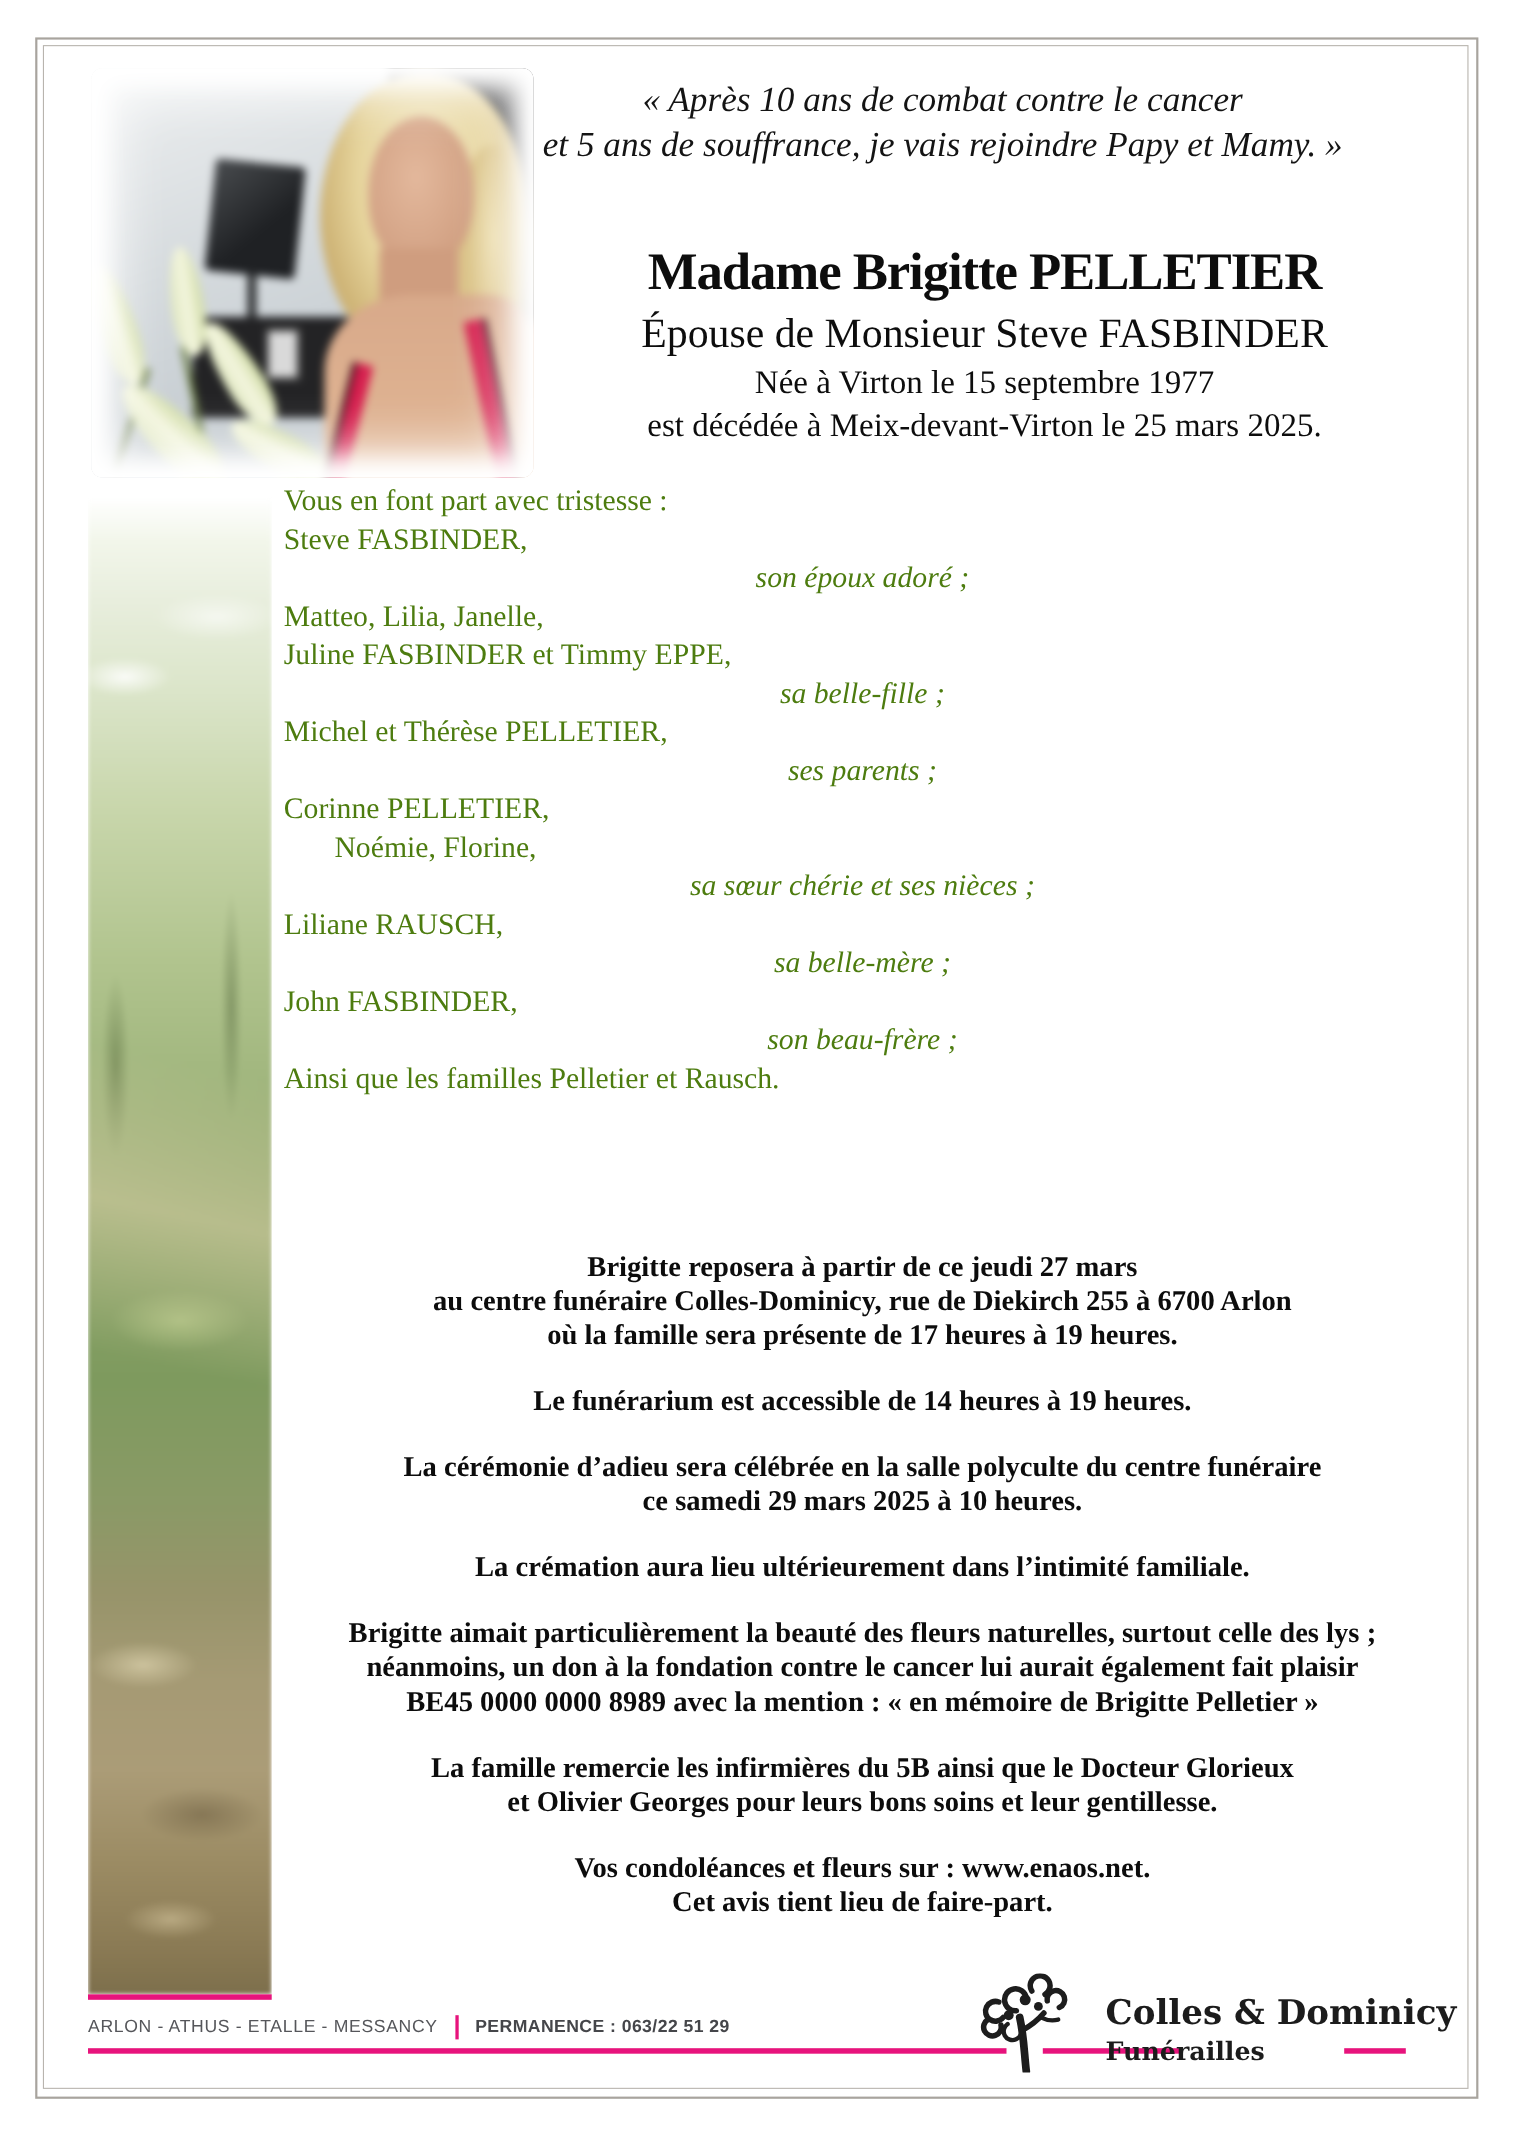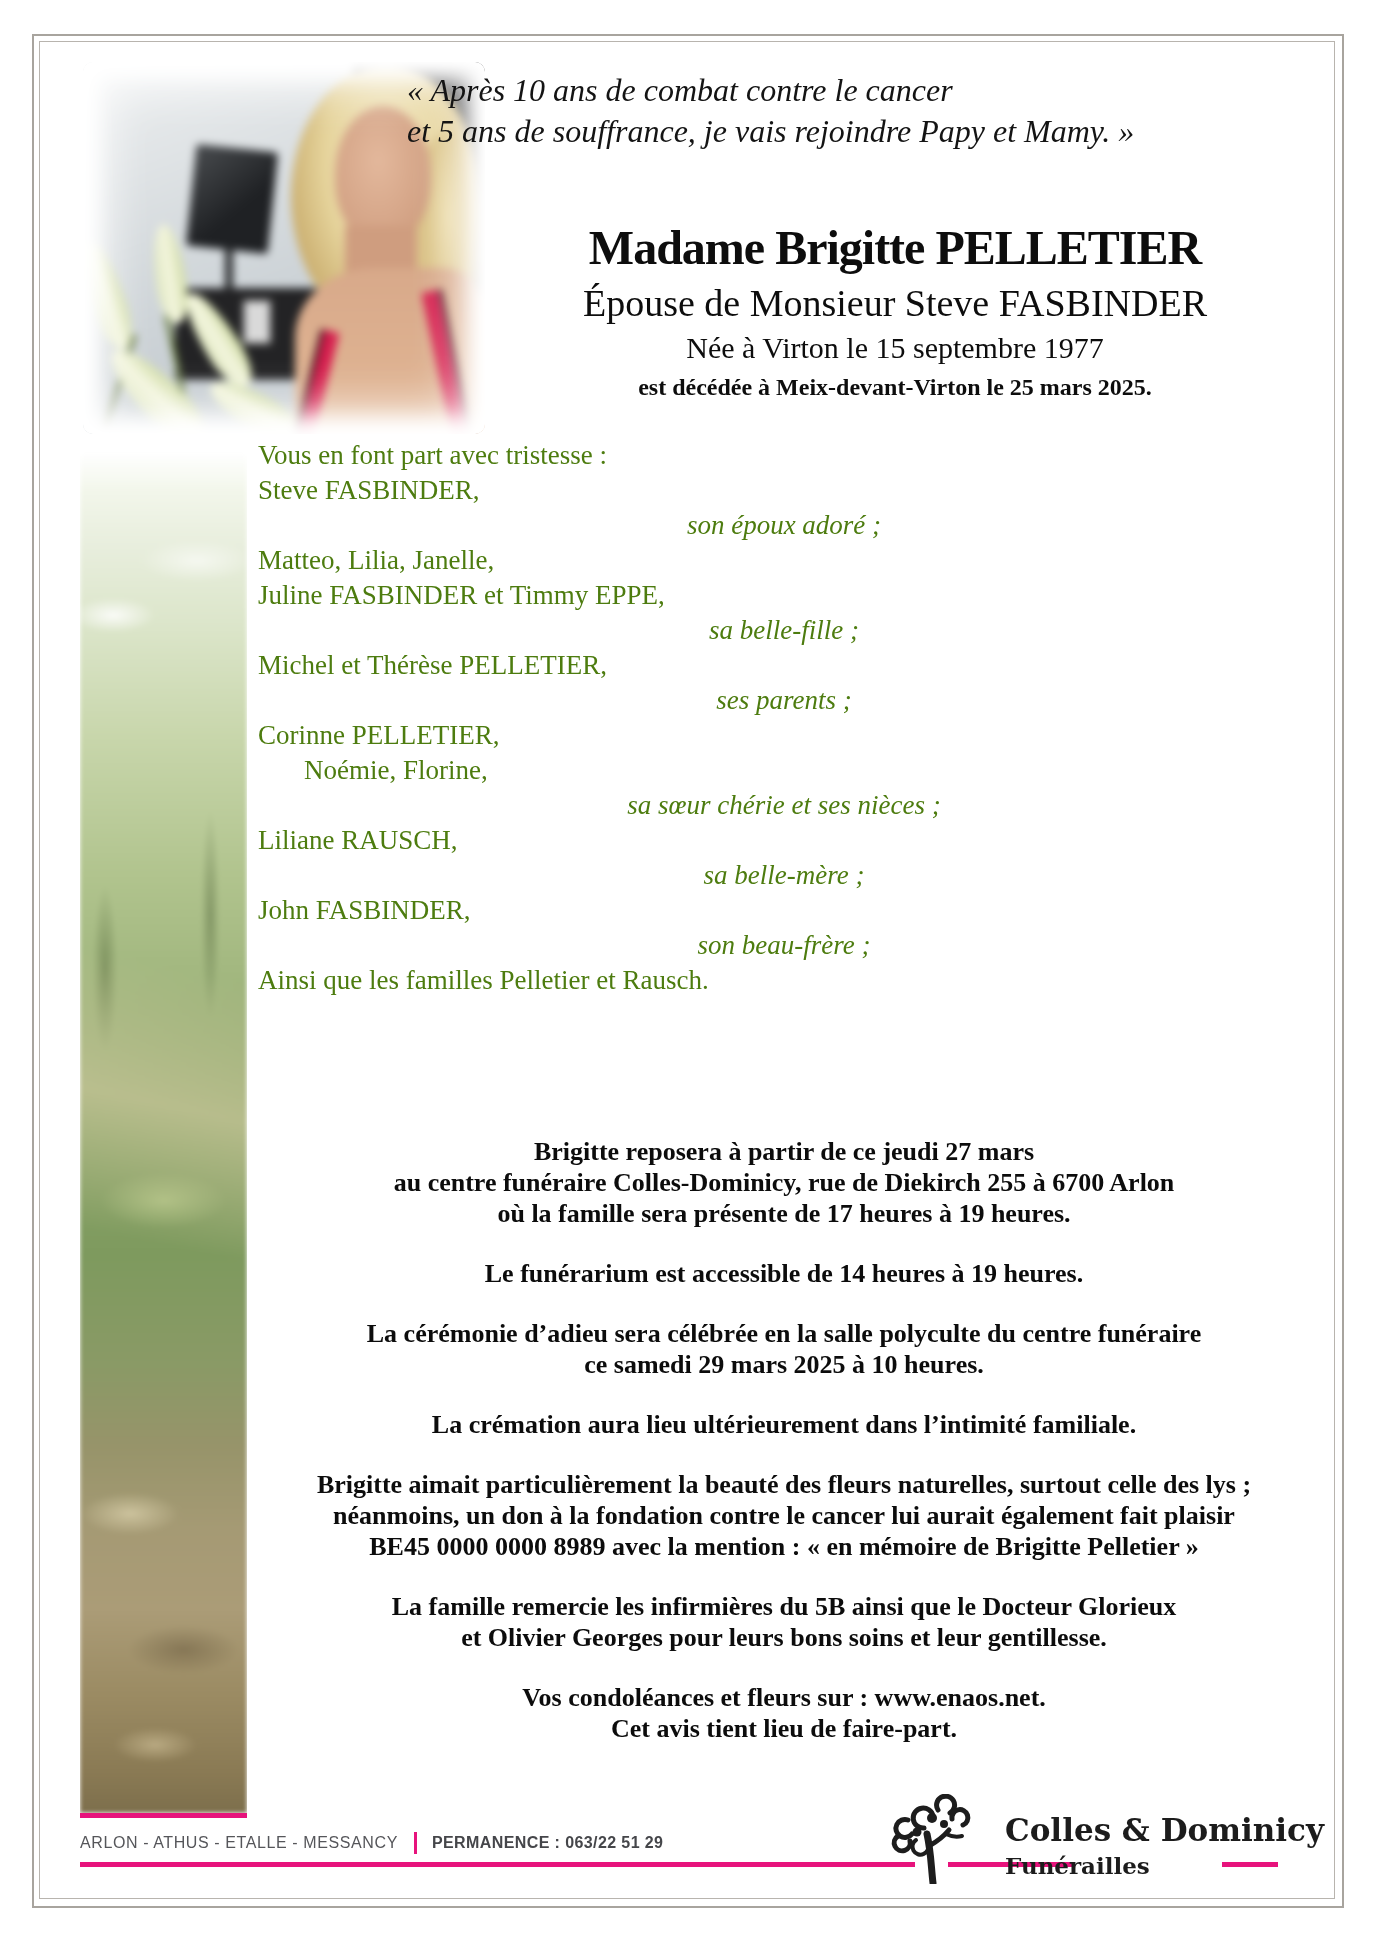--- a/index.html
+++ b/index.html
@@ -64,27 +64,27 @@
     radial-gradient(14px 150px at 78% 34%, rgba(60,80,40,.35), transparent 70%),
     radial-gradient(90px 40px at 50% 55%, rgba(205,220,155,.5), transparent 70%),
     radial-gradient(70px 30px at 30% 78%, rgba(238,228,192,.55), transparent 70%),
     radial-gradient(80px 35px at 62% 88%, rgba(90,75,50,.4), transparent 70%),
     radial-gradient(60px 25px at 45% 95%, rgba(225,210,170,.5), transparent 70%);}
   .forest-scene::after{content:"";position:absolute;inset:0;
     background:linear-gradient(12deg, transparent 42%, rgba(224,210,172,.5) 52%, transparent 62%);}
   .strip-underline{position:absolute;left:80px;top:1813px;width:167px;height:5px;}
 
   
-  .quote{position:absolute;right:70px;top:70px;width:900px;text-align:left;
+  .quote{position:absolute;right:70px;top:70px;width:900px;text-align:center;
     font-style:italic;font-size:32px;line-height:41px;color:#141414;}
   .header{position:absolute;left:480px;top:218px;width:830px;text-align:center;color:#0d0d0d;}
   .title{font-weight:bold;font-size:48px;line-height:60px;letter-spacing:-1px;}
   .spouse{font-size:38px;line-height:46px;margin-top:2px;}
   .born{font-size:30px;line-height:44px;}
-  .died{font-size:24px;line-height:40px;margin-top:-3px;font-weight:bold;}
+  .died{font-size:30px;line-height:40px;margin-top:-3px;}
 
   .family{position:absolute;left:258px;top:438px;width:1052px;font-size:27px;line-height:35px;color:#4d7c0f;}
   .fam-name{text-align:left;}
   .fam-name.indent{padding-left:46px;}
   .fam-rel{text-align:center;font-style:italic;}
 
   .announcements{position:absolute;left:258px;top:1136px;width:1052px;text-align:center;
     font-weight:bold;font-size:26px;line-height:31px;color:#0c0c0c;}
   .announcements .para{margin:0 0 29px 0;}
 

